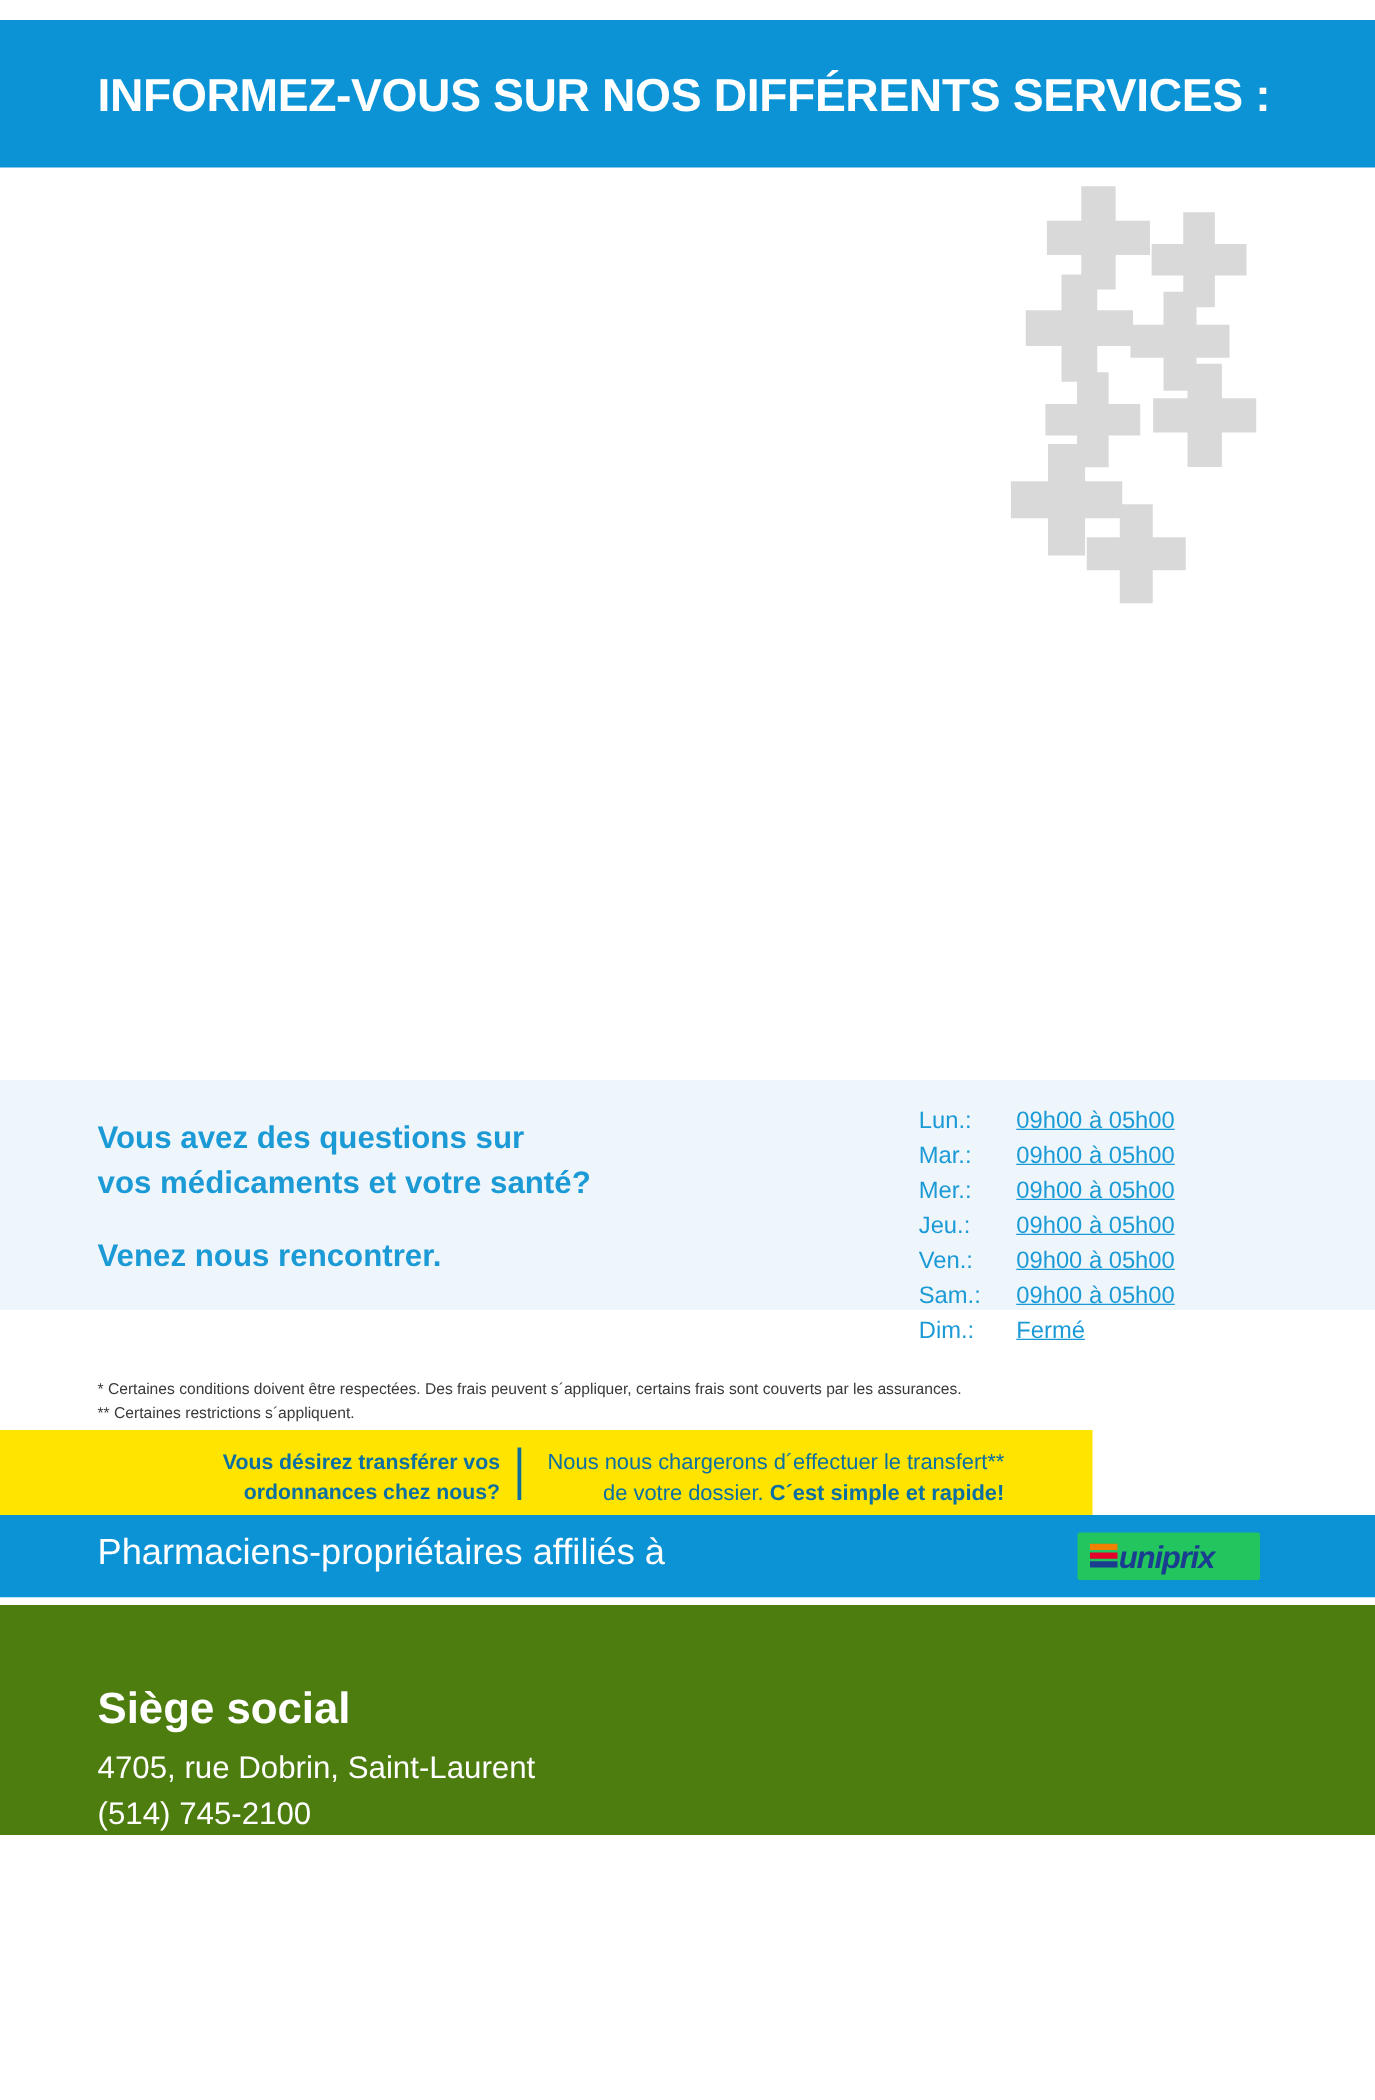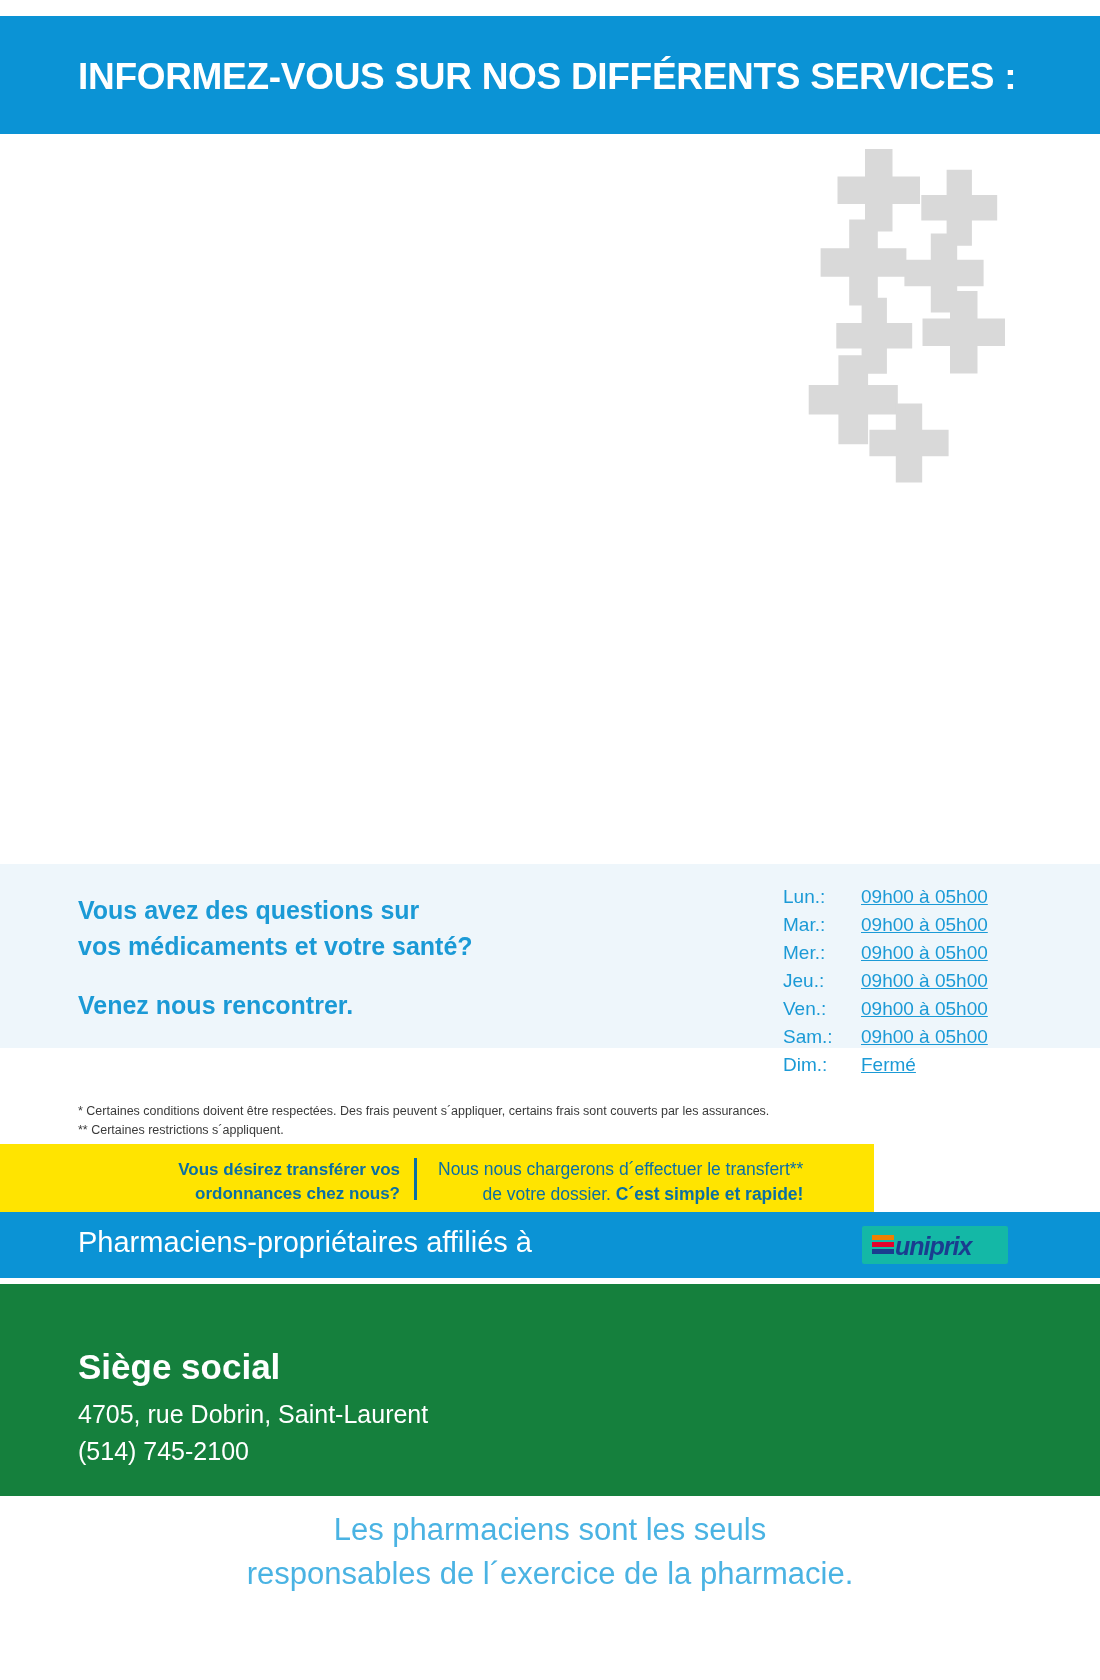--- a/index.html
+++ b/index.html
@@ -86,21 +86,20 @@
   .hours {
     position: absolute;
     left: 735px;
     top: 22px;
     width: 300px;
   }
   .hours-row {
     display: flex;
     align-items: baseline;
     height: 28px;
-    margin-left: 48px;
   }
   .hours-day {
     width: 78px;
     font-size: 19px;
     color: #1b9ad6;
     text-align: left;
   }
   .hours-time {
     font-size: 19px;
     color: #1b9ad6;
@@ -172,21 +171,21 @@
     font-size: 29px;
     color: #ffffff;
     font-weight: 300;
   }
   .uniprix-logo {
     position: absolute;
     left: 862px;
     top: 14px;
     width: 146px;
     height: 38px;
-    background: #14b8a6;
+    background: #22c55e;
     border-radius: 2px;
   }
   .uniprix-logo .stripes {
     position: absolute;
     left: 10px;
     top: 9px;
     width: 22px;
     height: 20px;
   }
   .uniprix-logo .stripes span {
@@ -218,22 +217,22 @@
     height: 6px;
     background: #ffffff;
   }
 
   
   .footer-band {
     position: absolute;
     left: 0;
     top: 1268px;
     width: 1100px;
-    height: 212px;
-    background: #15803d;
+    height: 184px;
+    background: #4d7c0f;
   }
   .footer-title {
     position: absolute;
     left: 78px;
     top: 63px;
     font-size: 35px;
     font-weight: bold;
     color: #ffffff;
   }
   .footer-address {
@@ -371,18 +370,14 @@
   </div>
 
   <div class="band-gap"></div>
 
   <div class="footer-band">
     <div class="footer-title">Siège social</div>
     <div class="footer-address">4705, rue Dobrin, Saint-Laurent</div>
     <div class="footer-phone">(514) 745-2100</div>
   </div>
 
-  <div class="disclaimer">
-    <div>Les pharmaciens sont les seuls</div>
-    <div>responsables de l´exercice de la pharmacie.</div>
-  </div>
 
 </div>
 
 </body></html>

